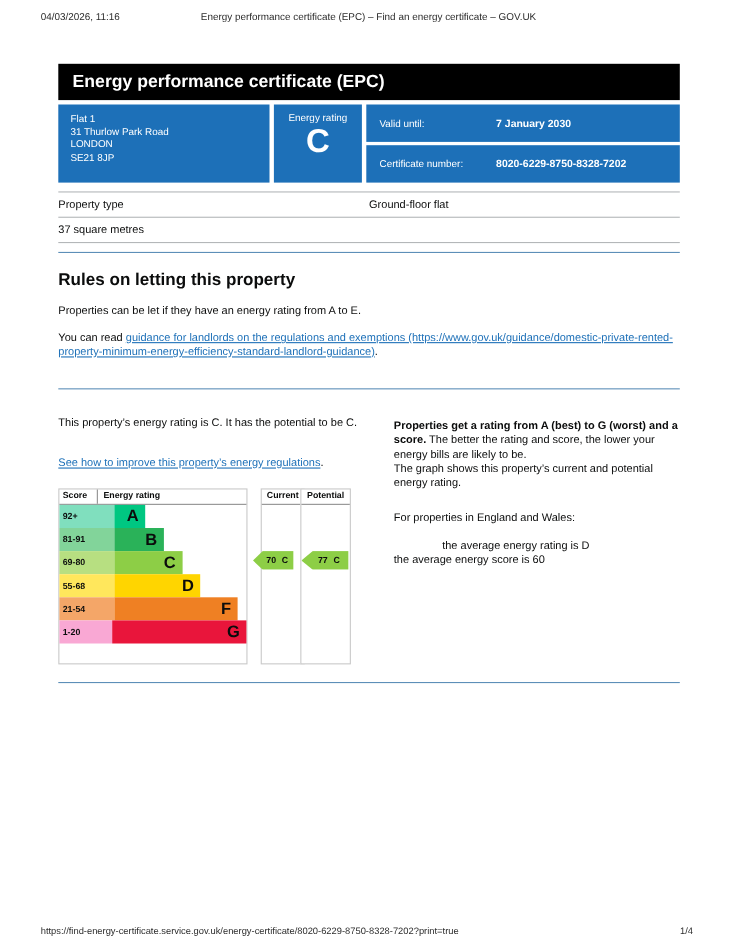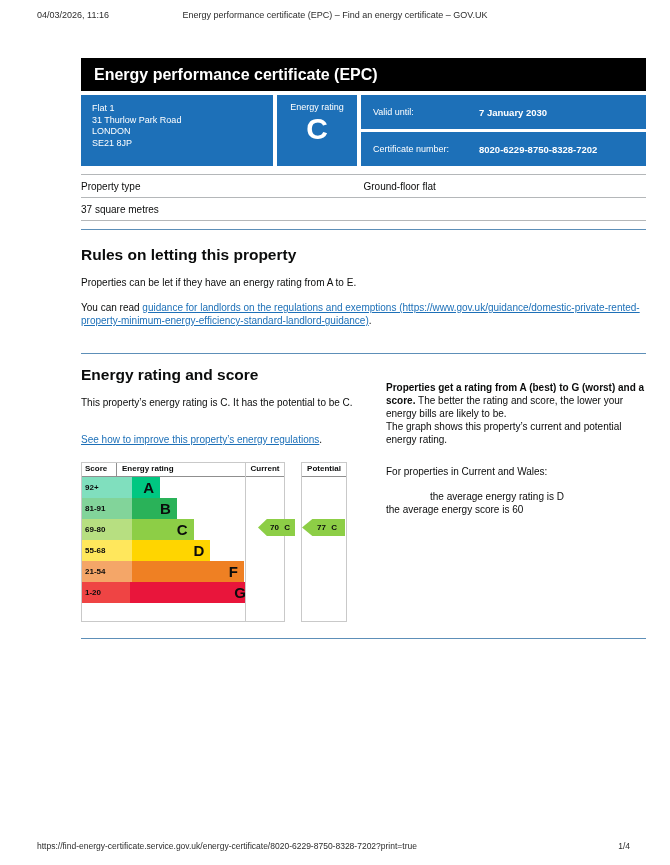--- a/index.html
+++ b/index.html
@@ -7,21 +7,21 @@
   .page{position:relative;width:670px;height:865px;background:#fff;overflow:hidden;}
 
   
   .print-header{position:absolute;top:10px;left:0;right:0;height:14px;font-size:9px;color:#2c2c2c;}
   .ph-date{position:absolute;left:37px;top:0;}
   .ph-title{text-align:center;width:100%;}
   .print-footer{position:absolute;top:841px;left:0;right:0;font-size:8.5px;color:#2c2c2c;}
   .pf-url{position:absolute;left:37px;top:0;}
   .pf-page{position:absolute;right:40px;top:0;}
 
-  .content{position:absolute;left:53px;top:58px;width:565px;margin-left:28px;}
+  .content{position:absolute;left:53px;top:58px;width:565px;}
 
   
   .banner{background:#000;color:#fff;height:33px;display:flex;align-items:center;
           font-size:16px;font-weight:bold;padding-left:13px;box-sizing:border-box;}
 
   
   .summary{display:flex;gap:4px;height:71px;margin-top:4px;}
   .blue{background:#1d70b8;color:#fff;}
   .addr{width:192px;box-sizing:border-box;padding:8px 8px 0 11px;font-size:9px;line-height:11.5px;}
   .rating-box{width:80px;box-sizing:border-box;text-align:center;padding-top:7px;}
@@ -62,21 +62,21 @@
   .chart{position:relative;margin-top:16px;width:266px;height:162px;font-size:8px;}
   .left-table{position:absolute;left:0;top:0;width:172px;height:160px;border:1px solid #c9c9c9;box-sizing:border-box;}
   .chart-head{display:flex;height:13px;border-bottom:1px solid #8f8f8f;font-weight:bold;}
   .h-score{width:35px;border-right:1px solid #8f8f8f;box-sizing:border-box;padding-left:3px;line-height:12px;}
   .h-rating{flex:1;padding-left:5px;line-height:12px;}
   .band-row{display:flex;height:21px;}
   .score-cell{width:50px;box-sizing:border-box;display:flex;align-items:center;padding-left:3px;font-weight:bold;}
   .band-bar{display:flex;align-items:center;justify-content:flex-end;padding-right:6px;
             box-sizing:border-box;font-size:15px;font-weight:800;color:#0b0c0c;}
   .col-box{position:absolute;top:0;height:160px;border:1px solid #c9c9c9;box-sizing:border-box;background:#fff;}
-  .col-current{left:164px;width:40px;}
+  .col-current{left:184px;width:40px;}
   .col-potential{left:220px;width:46px;}
   .col-box .head{height:13px;border-bottom:1px solid #8f8f8f;font-weight:bold;text-align:center;line-height:12px;}
   .arrow{position:absolute;height:17px;display:flex;align-items:center;justify-content:center;
          padding-left:7px;box-sizing:border-box;font-weight:bold;font-size:8px;word-spacing:3px;
          clip-path:polygon(0 50%,24% 0,100% 0,100% 100%,24% 100%);}
 </style>
 </head>
 <body>
 
 <div class="page">
@@ -130,21 +130,20 @@
     <div class="rules">
       <h2>Rules on letting this property</h2>
       <div class="para">Properties can be let if they have an energy rating from A to E.</div>
       <div class="para"><span>You can read </span><a class="link">guidance for landlords on the regulations and exemptions (https://www.gov.uk/guidance/domestic-private-rented-property-minimum-energy-efficiency-standard-landlord-guidance)</a><span>.</span></div>
     </div>
 
     <hr class="hr-blue hr2">
 
     <div class="two-col">
       <div class="col-left">
-        <h2>Energy rating and score</h2>
         <div class="para">This property’s energy rating is C. It has the potential to be C.</div>
         <div class="improve"><a class="link">See how to improve this property’s energy regulations</a><span>.</span></div>
 
         <div class="chart">
           <div class="left-table">
             <div class="chart-head">
               <span class="h-score">Score</span>
               <span class="h-rating">Energy rating</span>
             </div>
             <div id="band-rows">
@@ -162,40 +161,40 @@
                 </div>
                 <div class="band-row">
                   <span class="score-cell" style="background: rgb(255, 231, 92);">55-68</span>
                   <span class="band-bar" style="background: rgb(255, 213, 0); width: 78.4px;">D</span>
                 </div>
                 <div class="band-row">
                   <span class="score-cell" style="background: rgb(244, 166, 104);">21-54</span>
                   <span class="band-bar" style="background: rgb(239, 128, 35); width: 112px;">F</span>
                 </div>
                 <div class="band-row">
-                  <span class="score-cell" style="background: #ef4444;">1-20</span>
+                  <span class="score-cell" style="background: #f9a8d4;">1-20</span>
                   <span class="band-bar" style="background: rgb(233, 21, 59); width: 128.8px;">G</span>
                 </div>
               </div>
           </div>
           <div class="col-box col-current">
             <div class="head">Current</div>
           </div>
           <div class="col-box col-potential">
             <div class="head">Potential</div>
           </div>
           <div class="arrow" id="current-arrow" style="background: rgb(141, 206, 70); top: 57px; left: 177px; width: 37px;">70 C</div>
           <div class="arrow" id="potential-arrow" style="background: rgb(141, 206, 70); top: 57px; left: 221px; width: 43px;">77 C</div>
         </div>
       </div>
 
       <div class="col-right">
         <div class="para p2"><b>Properties get a rating from A (best) to G (worst) and a score.</b><span> The better the rating and score, the lower your energy bills are likely to be.</span></div>
         <div class="para">The graph shows this property’s current and potential energy rating.</div>
-        <div class="para p3">For properties in Current and Wales:</div>
+        <div class="para p3">For properties in England and Wales:</div>
         <div class="para p4">the average energy rating is D</div>
         <div class="para" style="margin-top:0;">the average energy score is 60</div>
       </div>
     </div>
 
     <hr class="hr-blue hr3">
   </div>
 
   <div class="print-footer">
     <span class="pf-url">https://find-energy-certificate.service.gov.uk/energy-certificate/8020-6229-8750-8328-7202?print=true</span>

